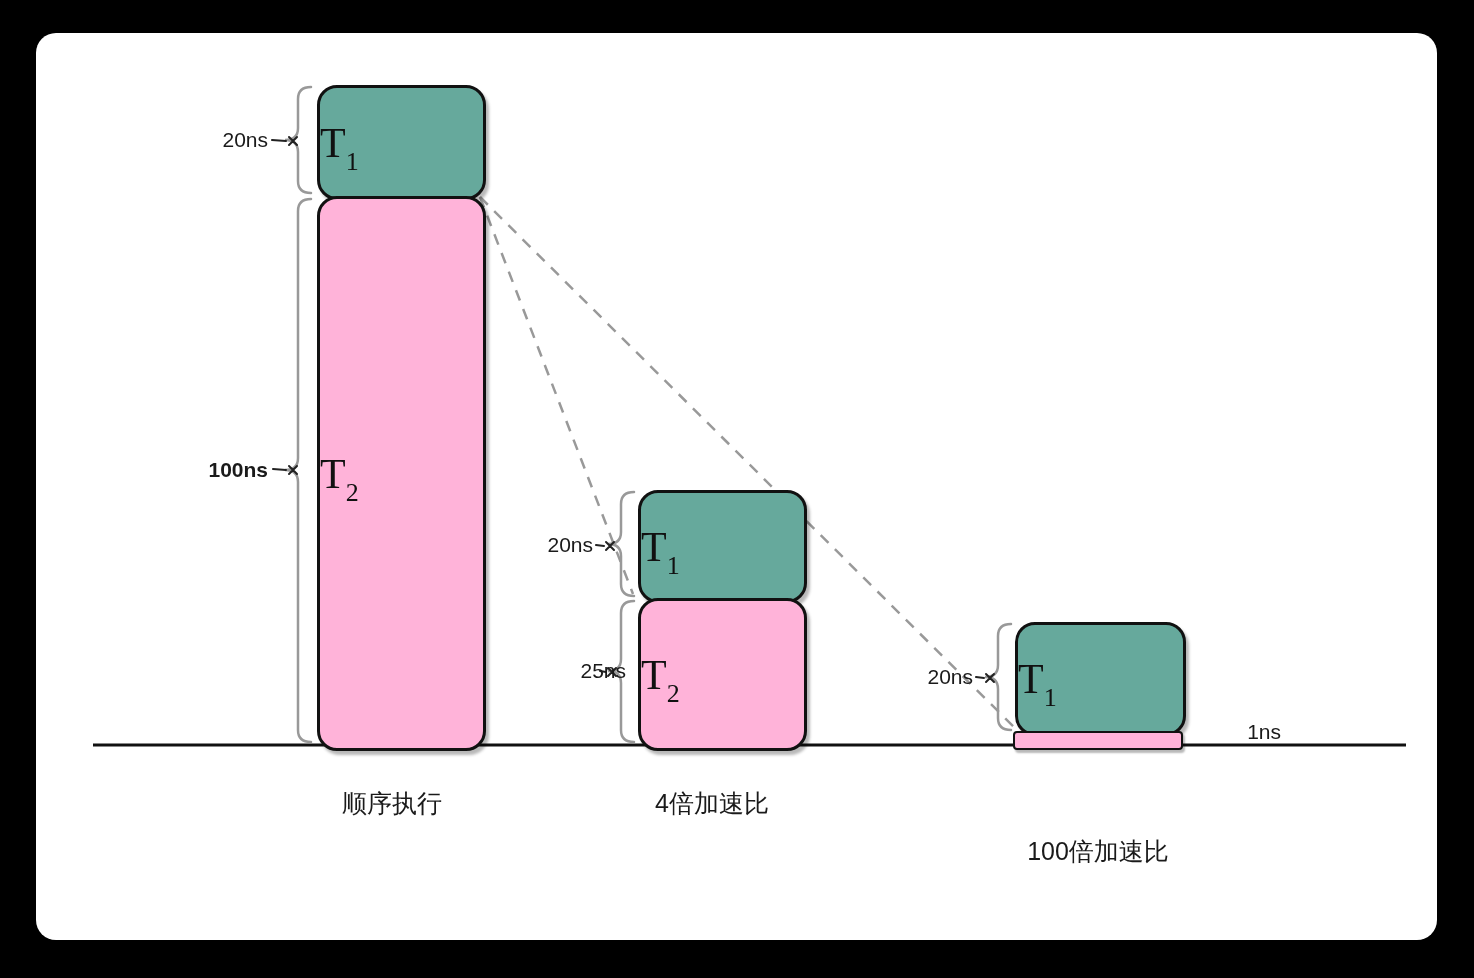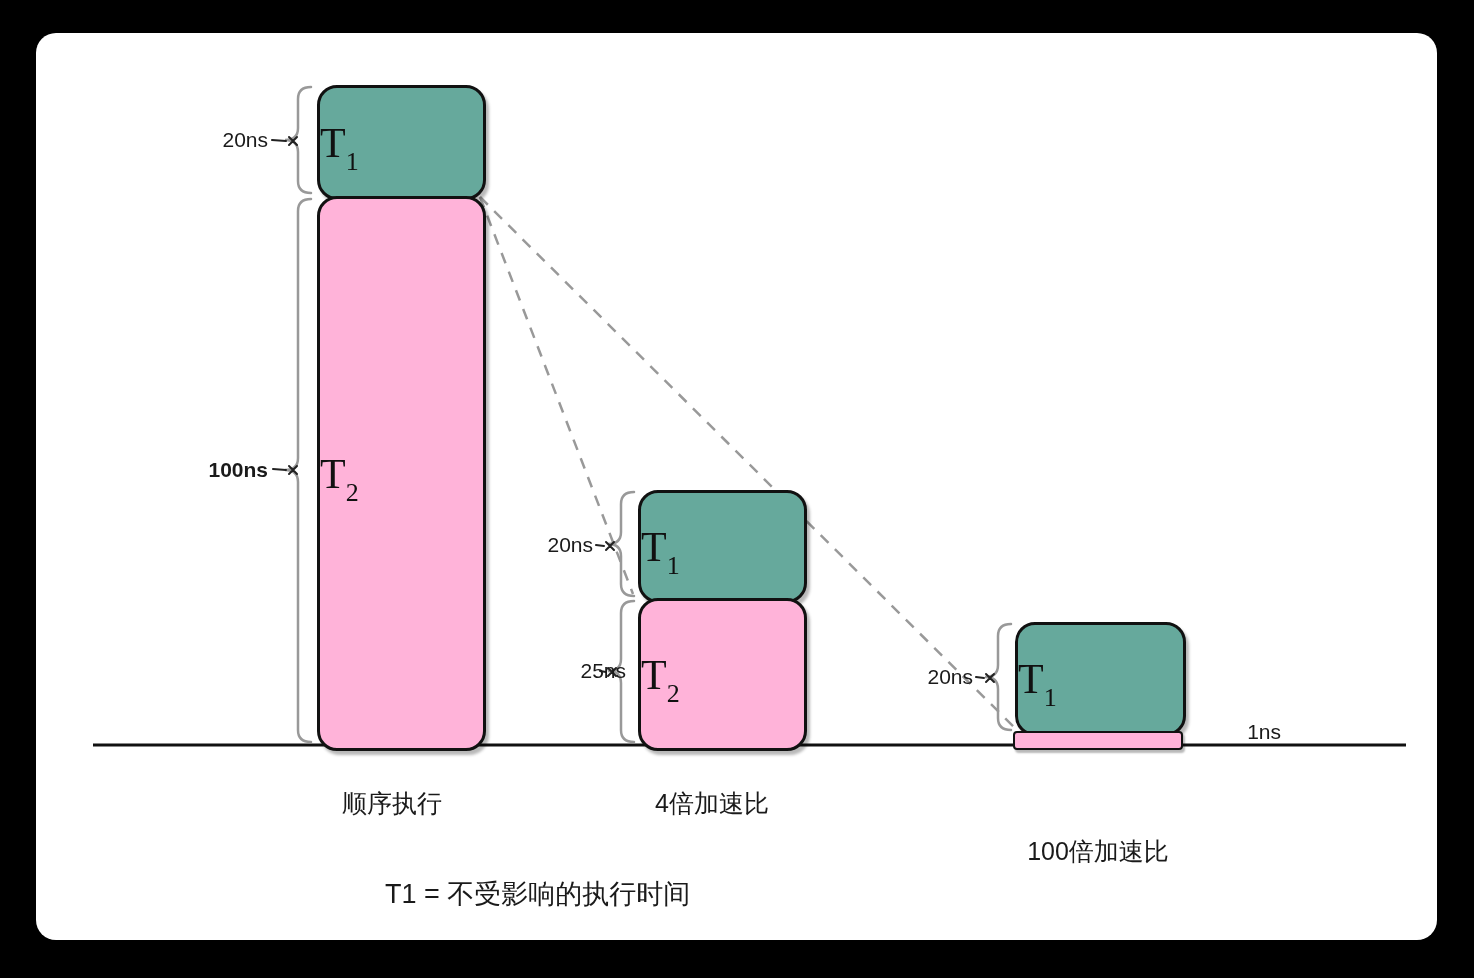--- a/index.html
+++ b/index.html
@@ -88,14 +88,13 @@
   <div class="dur" id="d2">100ns</div>
   <div class="dur" id="d3">20ns</div>
   <div class="dur" id="d4">25ns</div>
   <div class="dur" id="d5">20ns</div>
   <div class="dur" id="d6">1ns</div>
 
   <div class="glabel" id="l1">顺序执行</div>
   <div class="glabel" id="l2">4倍加速比</div>
   <div class="glabel" id="l3">100倍加速比</div>
 
-  <div class="legend" id="leg1">T1 = 不受影响的执行时间</div>
 </div>
 
 </body></html>

